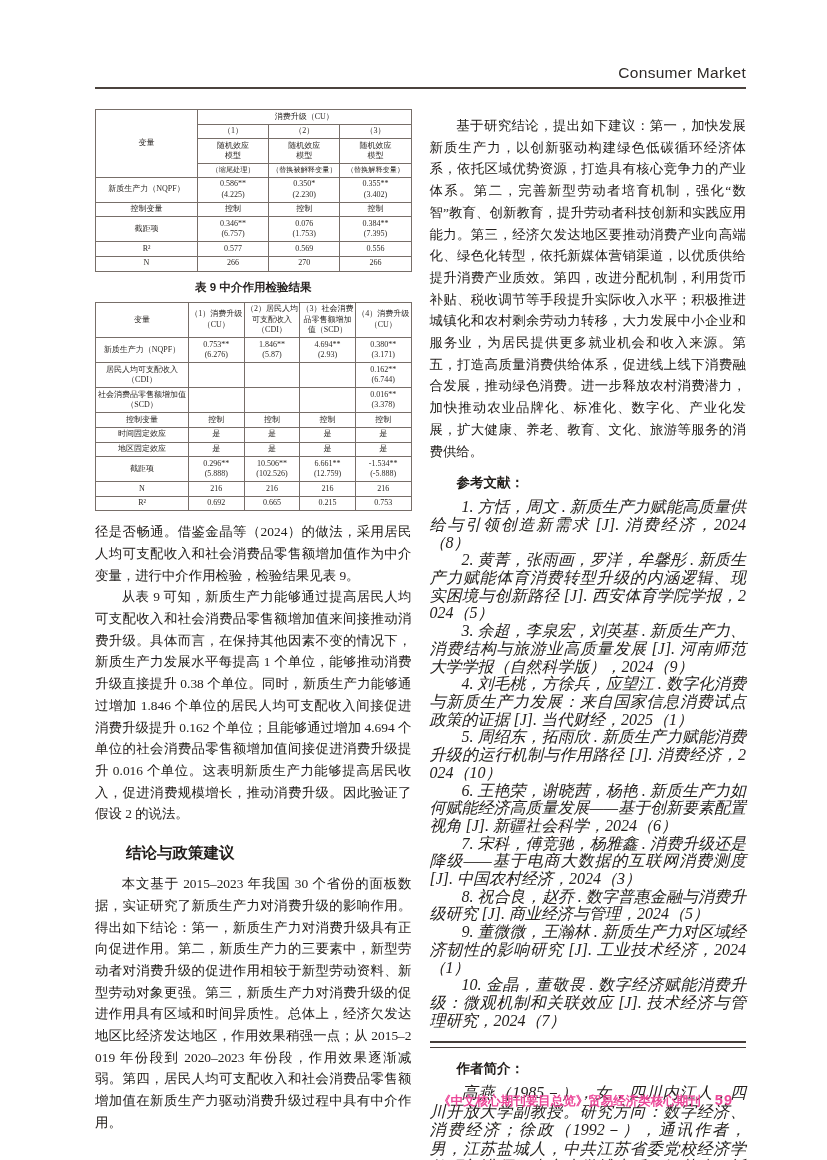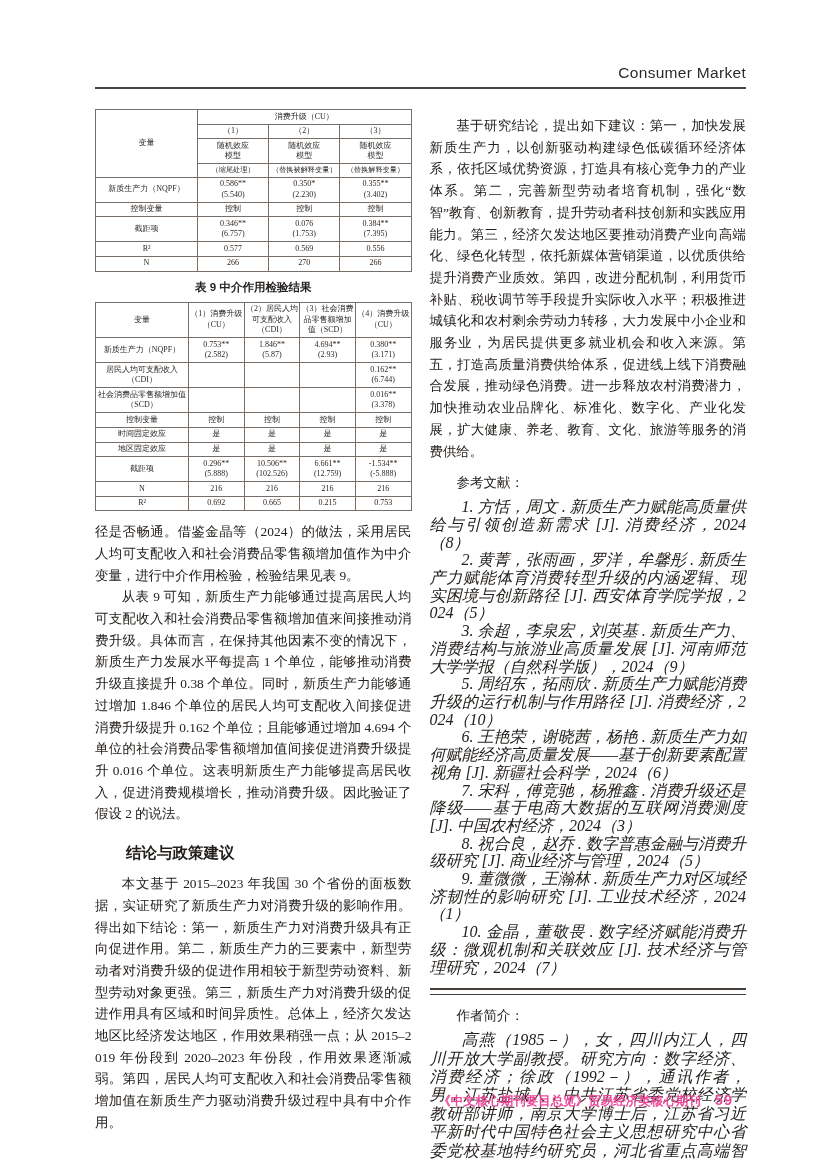--- a/index.html
+++ b/index.html
@@ -35,21 +35,21 @@
     font-size:8px;line-height:1.32;text-align:center;color:#2b2724;
   }
   table.tbl td{border:1px solid #776e68;padding:1.5px 1px;vertical-align:middle;}
   table.tbl .sm{font-size:7.2px;white-space:nowrap;overflow:hidden;}
   .t8 .c-lab{width:102px;}
   .t9 .c-lab{width:93px;}
   .mt14{}
 
   
   .refs-head,.bio-head{
-    font-family:"Liberation Sans","DejaVu Sans",sans-serif;font-weight:normal;
+    font-family:"Liberation Sans","DejaVu Sans",sans-serif;font-weight:bold;
     font-size:13.5px;text-indent:2em;margin:12px 0 6px 0;color:#211d1a;
   }
   .ref{font-size:16px;line-height:17.7px;font-style:italic;text-indent:2em;
        text-align:justify;margin:0;word-break:break-all;}
   .bio{font-size:16px;line-height:18.4px;font-style:italic;text-indent:2em;
        text-align:justify;margin:0;word-break:break-all;}
   .div-double{height:4px;border-top:2px solid #453e39;border-bottom:1.2px solid #453e39;margin:12px 0 9px 0;}
   .rule-bottom{border-top:2px solid #453e39;margin-top:9px;}
 
   .pagefoot{
@@ -107,21 +107,21 @@
           </tr>
           <tr>
             <td class="sm">（缩尾处理）</td>
             <td class="sm">（替换被解释变量）</td>
             <td class="sm">（替换解释变量）</td>
           </tr>
           <tr>
             <td>新质生产力（NQPF）</td>
             <td>
                   <div>0.586**</div>
-                  <div>(5.540)</div>
+                  <div>(4.225)</div>
                 </td>
             <td>
                   <div>0.350*</div>
                   <div>(2.230)</div>
                 </td>
             <td>
                   <div>0.355**</div>
                   <div>(3.402)</div>
                 </td>
           </tr>
@@ -176,21 +176,21 @@
             <td>变量</td>
             <td>（1）消费升级（CU）</td>
             <td>（2）居民人均可支配收入（CDI）</td>
             <td>（3）社会消费品零售额增加值（SCD）</td>
             <td>（4）消费升级（CU）</td>
           </tr>
           <tr>
             <td>新质生产力（NQPF）</td>
             <td>
                   <div>0.753**</div>
-                  <div>(2.582)</div>
+                  <div>(6.276)</div>
                 </td>
             <td>
                   <div>1.846**</div>
                   <div>(5.87)</div>
                 </td>
             <td>
                   <div>4.694**</div>
                   <div>(2.93)</div>
                 </td>
             <td>
@@ -282,20 +282,21 @@
       </div>
 
       <div class="col">
         <p class="para ind" style="margin-top:6px;">基于研究结论，提出如下建议：第一，加快发展新质生产力，以创新驱动构建绿色低碳循环经济体系，依托区域优势资源，打造具有核心竞争力的产业体系。第二，完善新型劳动者培育机制，强化“数智”教育、创新教育，提升劳动者科技创新和实践应用能力。第三，经济欠发达地区要推动消费产业向高端化、绿色化转型，依托新媒体营销渠道，以优质供给提升消费产业质效。第四，改进分配机制，利用货币补贴、税收调节等手段提升实际收入水平；积极推进城镇化和农村剩余劳动力转移，大力发展中小企业和服务业，为居民提供更多就业机会和收入来源。第五，打造高质量消费供给体系，促进线上线下消费融合发展，推动绿色消费。进一步释放农村消费潜力，加快推动农业品牌化、标准化、数字化、产业化发展，扩大健康、养老、教育、文化、旅游等服务的消费供给。</p>
 
         <div class="refs-head">参考文献：</div>
         <div>
           <p class="ref">1. 方恬，周文 . 新质生产力赋能高质量供给与引领创造新需求 [J]. 消费经济，2024（8）</p>
           <p class="ref">2. 黄菁，张雨画，罗洋，牟馨彤 . 新质生产力赋能体育消费转型升级的内涵逻辑、现实困境与创新路径 [J]. 西安体育学院学报，2024（5）</p>
           <p class="ref">3. 余超，李泉宏，刘英基 . 新质生产力、消费结构与旅游业高质量发展 [J]. 河南师范大学学报（自然科学版），2024（9）</p>
+          <p class="ref">4. 刘毛桃，方徐兵，应望江 . 数字化消费与新质生产力发展：来自国家信息消费试点政策的证据 [J]. 当代财经，2025（1）</p>
           <p class="ref">5. 周绍东，拓雨欣 . 新质生产力赋能消费升级的运行机制与作用路径 [J]. 消费经济，2024（10）</p>
           <p class="ref">6. 王艳荣，谢晓茜，杨艳 . 新质生产力如何赋能经济高质量发展——基于创新要素配置视角 [J]. 新疆社会科学，2024（6）</p>
           <p class="ref">7. 宋科，傅竞驰，杨雅鑫 . 消费升级还是降级——基于电商大数据的互联网消费测度 [J]. 中国农村经济，2024（3）</p>
           <p class="ref">8. 祝合良，赵乔 . 数字普惠金融与消费升级研究 [J]. 商业经济与管理，2024（5）</p>
           <p class="ref">9. 董微微，王瀚林 . 新质生产力对区域经济韧性的影响研究 [J]. 工业技术经济，2024（1）</p>
           <p class="ref">10. 金晶，董敬畏 . 数字经济赋能消费升级：微观机制和关联效应 [J]. 技术经济与管理研究，2024（7）</p>
         </div>
 
         <div class="div-double"></div>
         <div class="bio-head">作者简介：</div>

